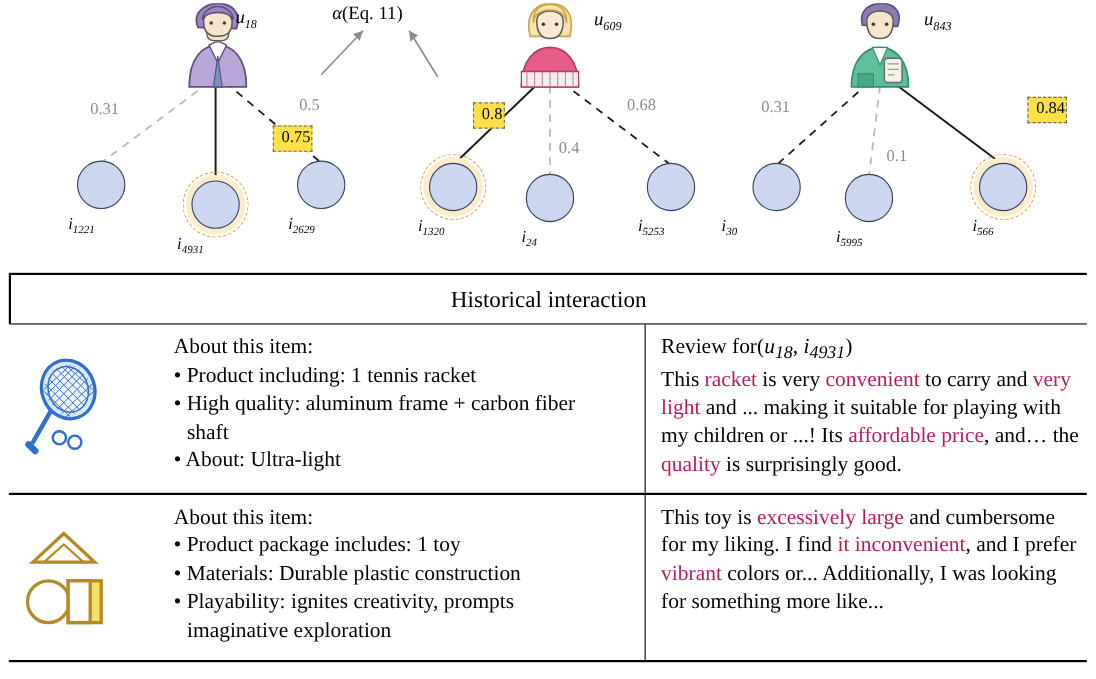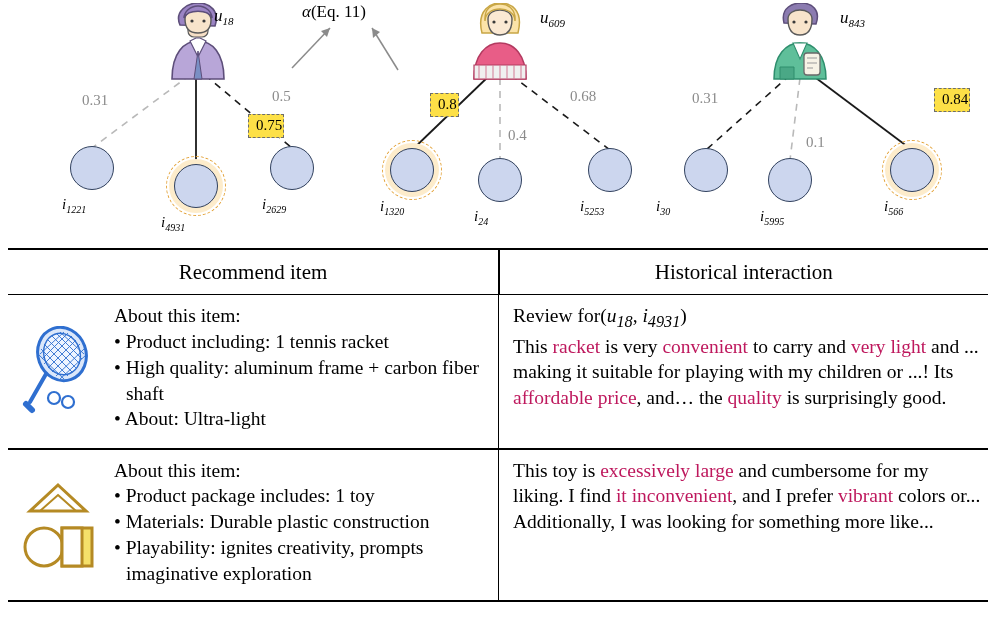--- a/index.html
+++ b/index.html
@@ -69,21 +69,21 @@
   svg.wires { position: absolute; left: 0; top: 0; width: 996px; height: 243px; }
 
   
   .tbl { position: absolute; left: 8px; top: 248px; width: 980px; }
   .rule-thick { height: 2.2px; background: #000; }
   .rule-thin { height: 1.2px; background: #000; }
 
   .hdr { display: flex; height: 44px; align-items: center; }
   .hdr .cell { font-size: 21px; text-align: center; }
 
-  .row { display: flex; }
+  .row { display: flex; gap: 44px; }
   .col-a { width: 100px; flex: none; display: flex; align-items: center; justify-content: center; }
   .col-b { width: 390px; flex: none; padding: 8px 10px 10px 6px; }
   .col-c { flex: 1; padding: 8px 6px 10px 14px; border-left: 1.6px solid #000; }
   .sep { width: 1.6px; background: #000; }
 
   .txt { font-size: 19.5px; line-height: 1.32; }
   .txt .b { display: block; }
   .txt .li { display: block; text-indent: -12px; padding-left: 12px; }
   .red { color: #be185d; }
   .it { font-style: italic; }
@@ -227,21 +227,20 @@
     <div class="edge-label" style="left:570px; top:88px;">0.68</div>
     <div class="edge-label" style="left:692px; top:90px;">0.31</div>
     <div class="edge-label" style="left:806px; top:134px;">0.1</div>
     <div class="edge-label boxed" style="left:886px; top:88px;">0.84</div>
   </div>
 
   <div class="tbl">
     <div class="rule-thick"></div>
 
     <div class="hdr" style="position:relative;">
-      <div class="cell" style="width:490px;">Recommend item</div>
       <div class="sep" style="height:44px;"></div>
       <div class="cell" style="flex:1;">Historical interaction</div>
     </div>
 
     <div class="rule-thin"></div>
 
     <div class="row" style="min-height:153px;">
       <div class="col-a">
         <svg width="80" height="92" viewBox="0 0 80 92">
           <ellipse cx="44" cy="28" rx="24" ry="27" transform="rotate(-20 44 28)" fill="#dbe7fa" stroke="#2f6fd0" stroke-width="3"></ellipse>

